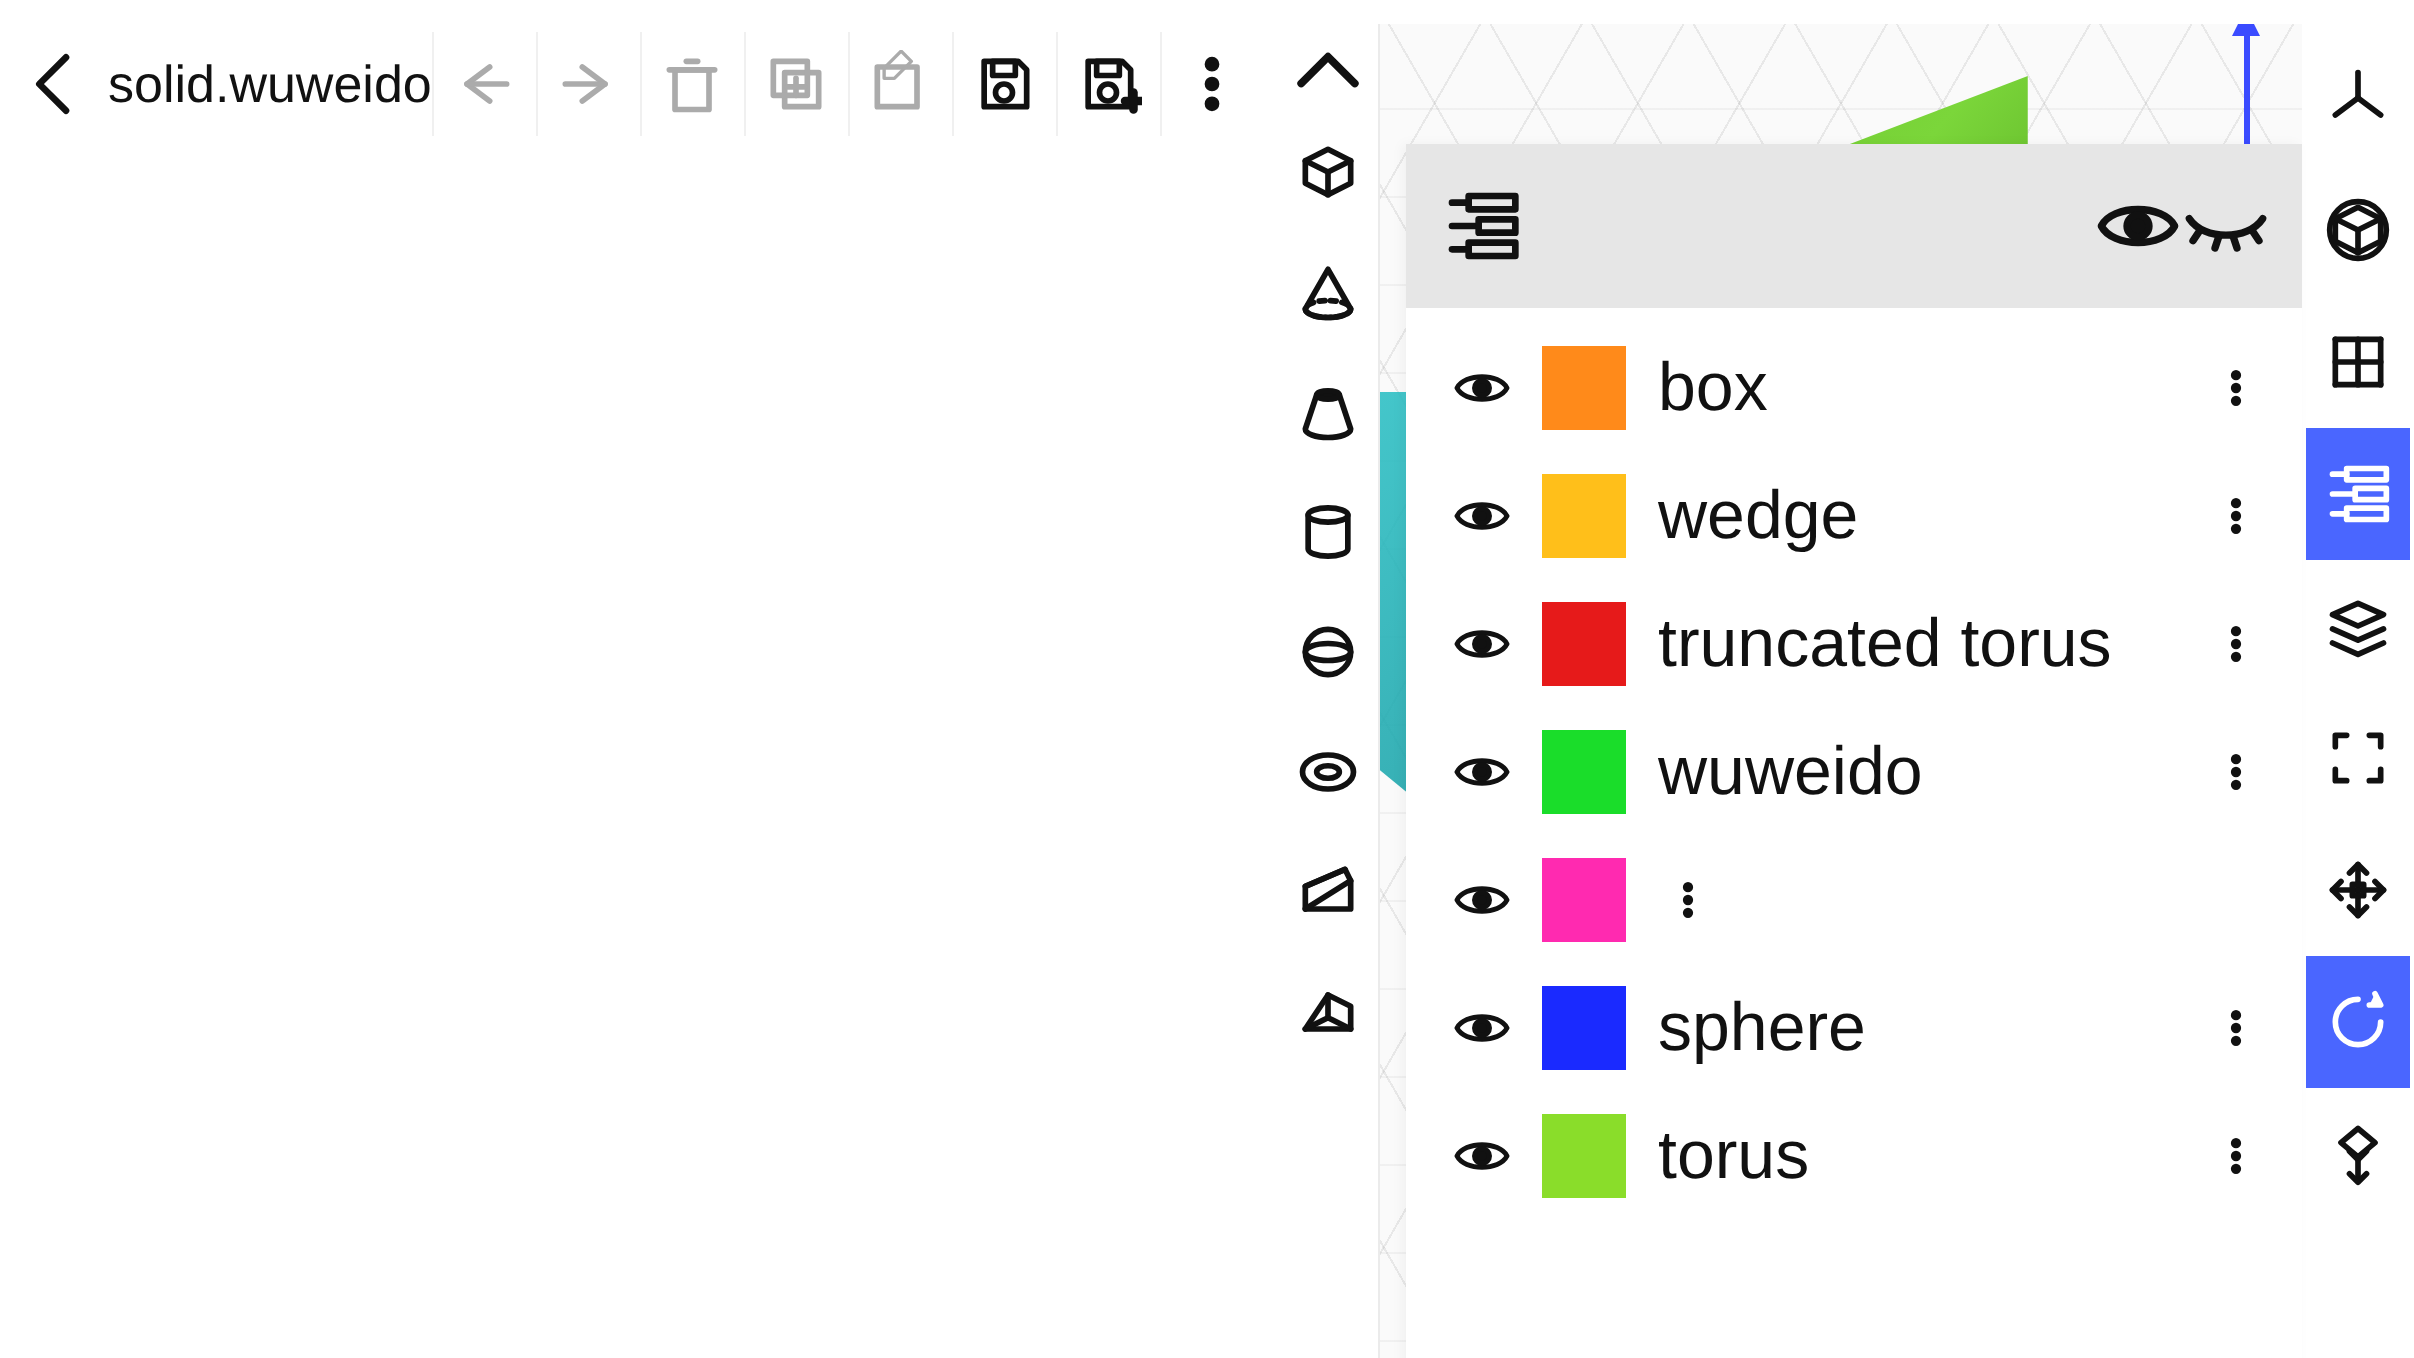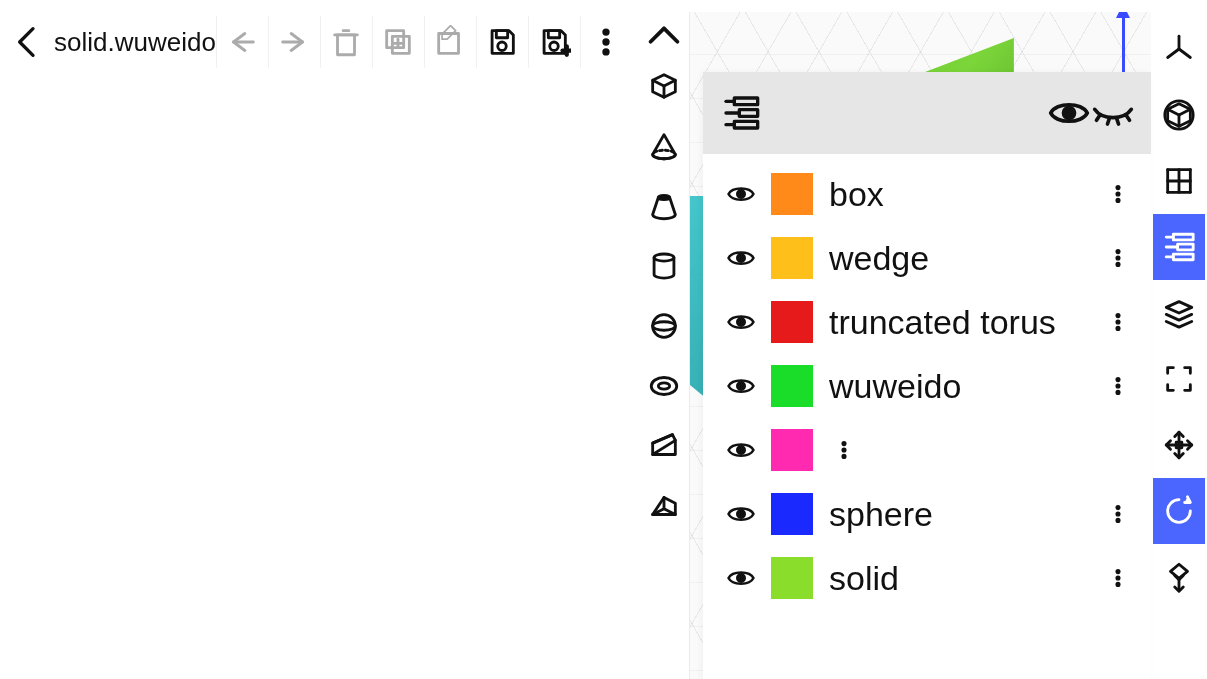--- a/index.html
+++ b/index.html
@@ -362,21 +362,21 @@
             </div>
           </div>
           <div class="layer-row">
     <div class="vis">
               <svg viewBox="0 0 24 24" width="30" height="30">
                 <path d="M2 12 C5 6 19 6 22 12 C19 18 5 18 2 12 Z"></path>
                 <circle cx="12" cy="12" r="3" fill="#111"></circle>
               </svg>
             </div>
     <div class="swatch" style="background:#8add2a"></div>
-    <div class="lbl">solid</div>
+    <div class="lbl">torus</div>
     <div class="more">
               <svg viewBox="0 0 24 24" width="22" height="22">
                 <circle cx="12" cy="5" r="1.8" fill="#111"></circle>
                 <circle cx="12" cy="12" r="1.8" fill="#111"></circle>
                 <circle cx="12" cy="19" r="1.8" fill="#111"></circle>
               </svg>
             </div>
           </div>
         </div>
     </div>

